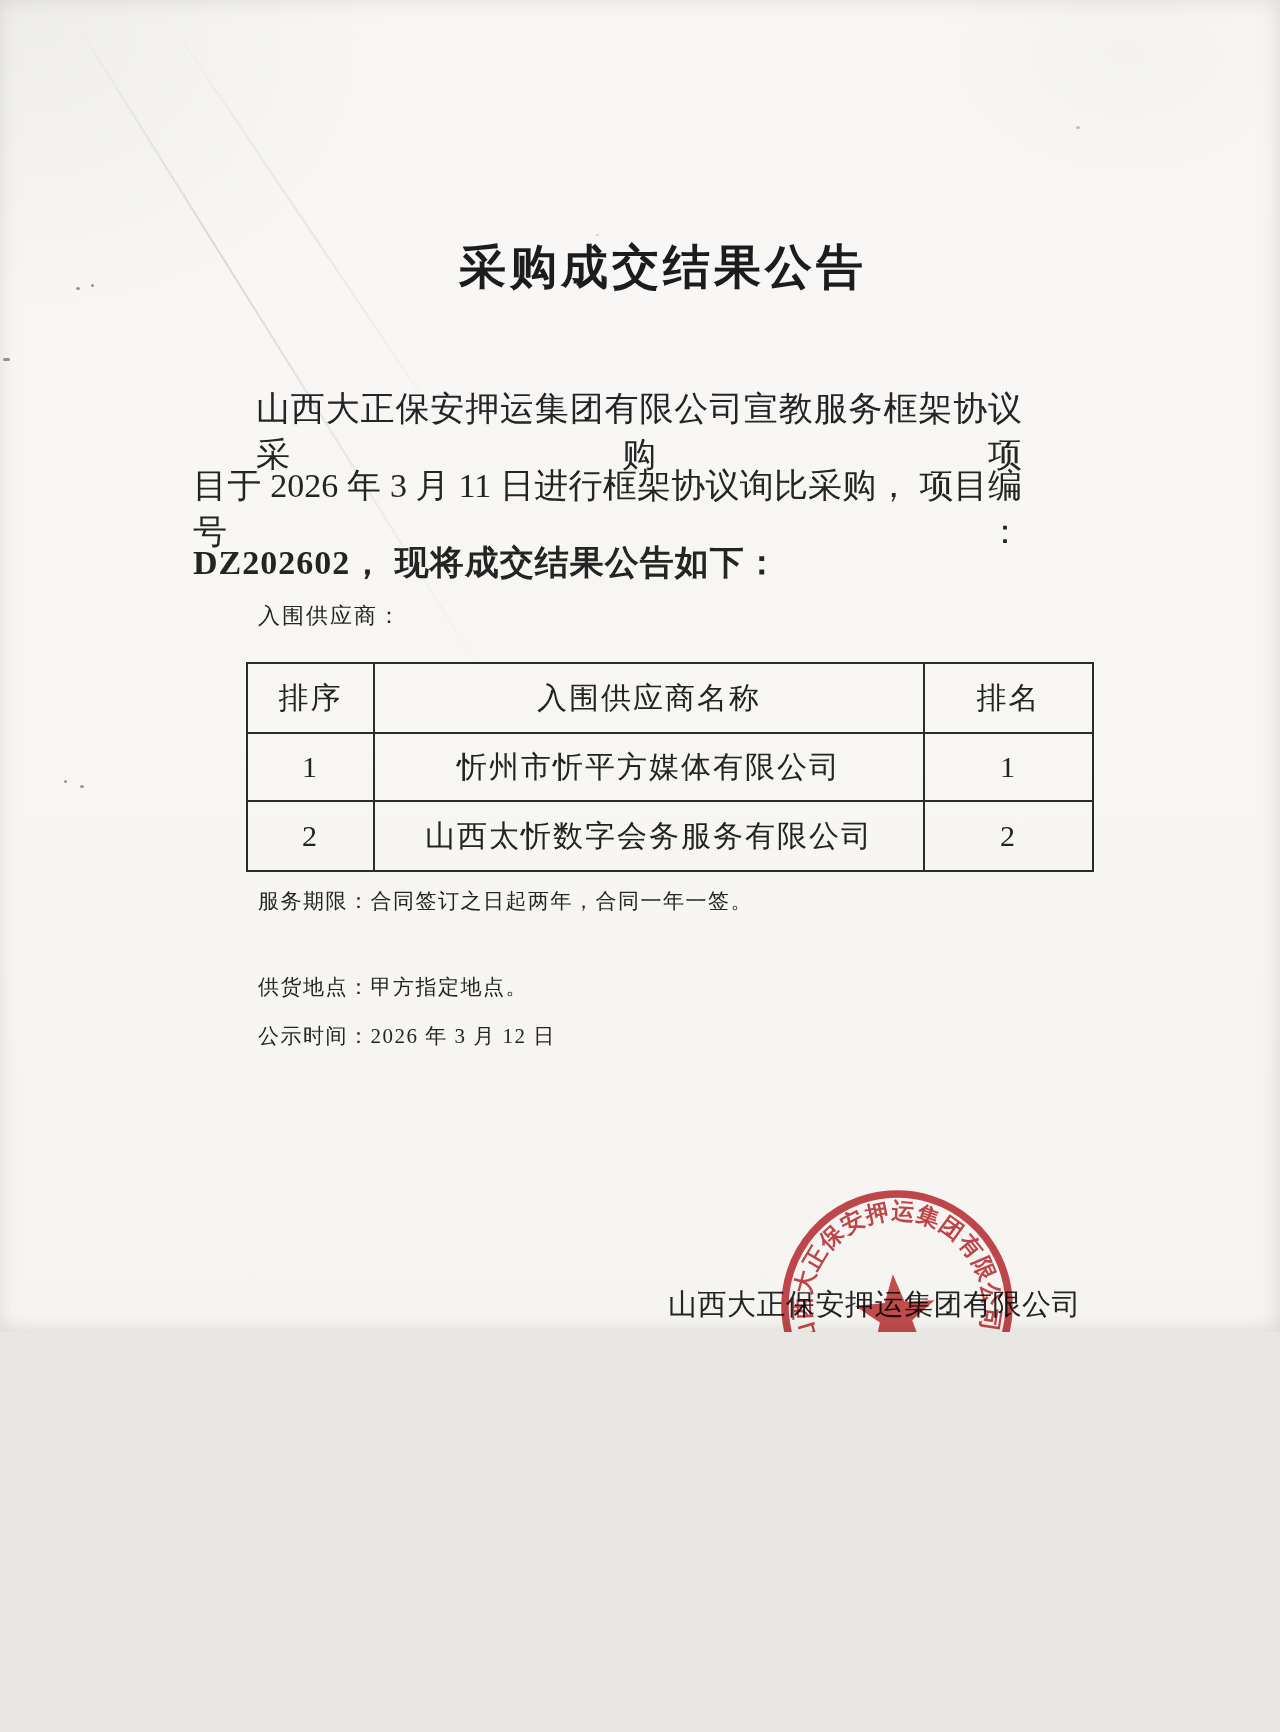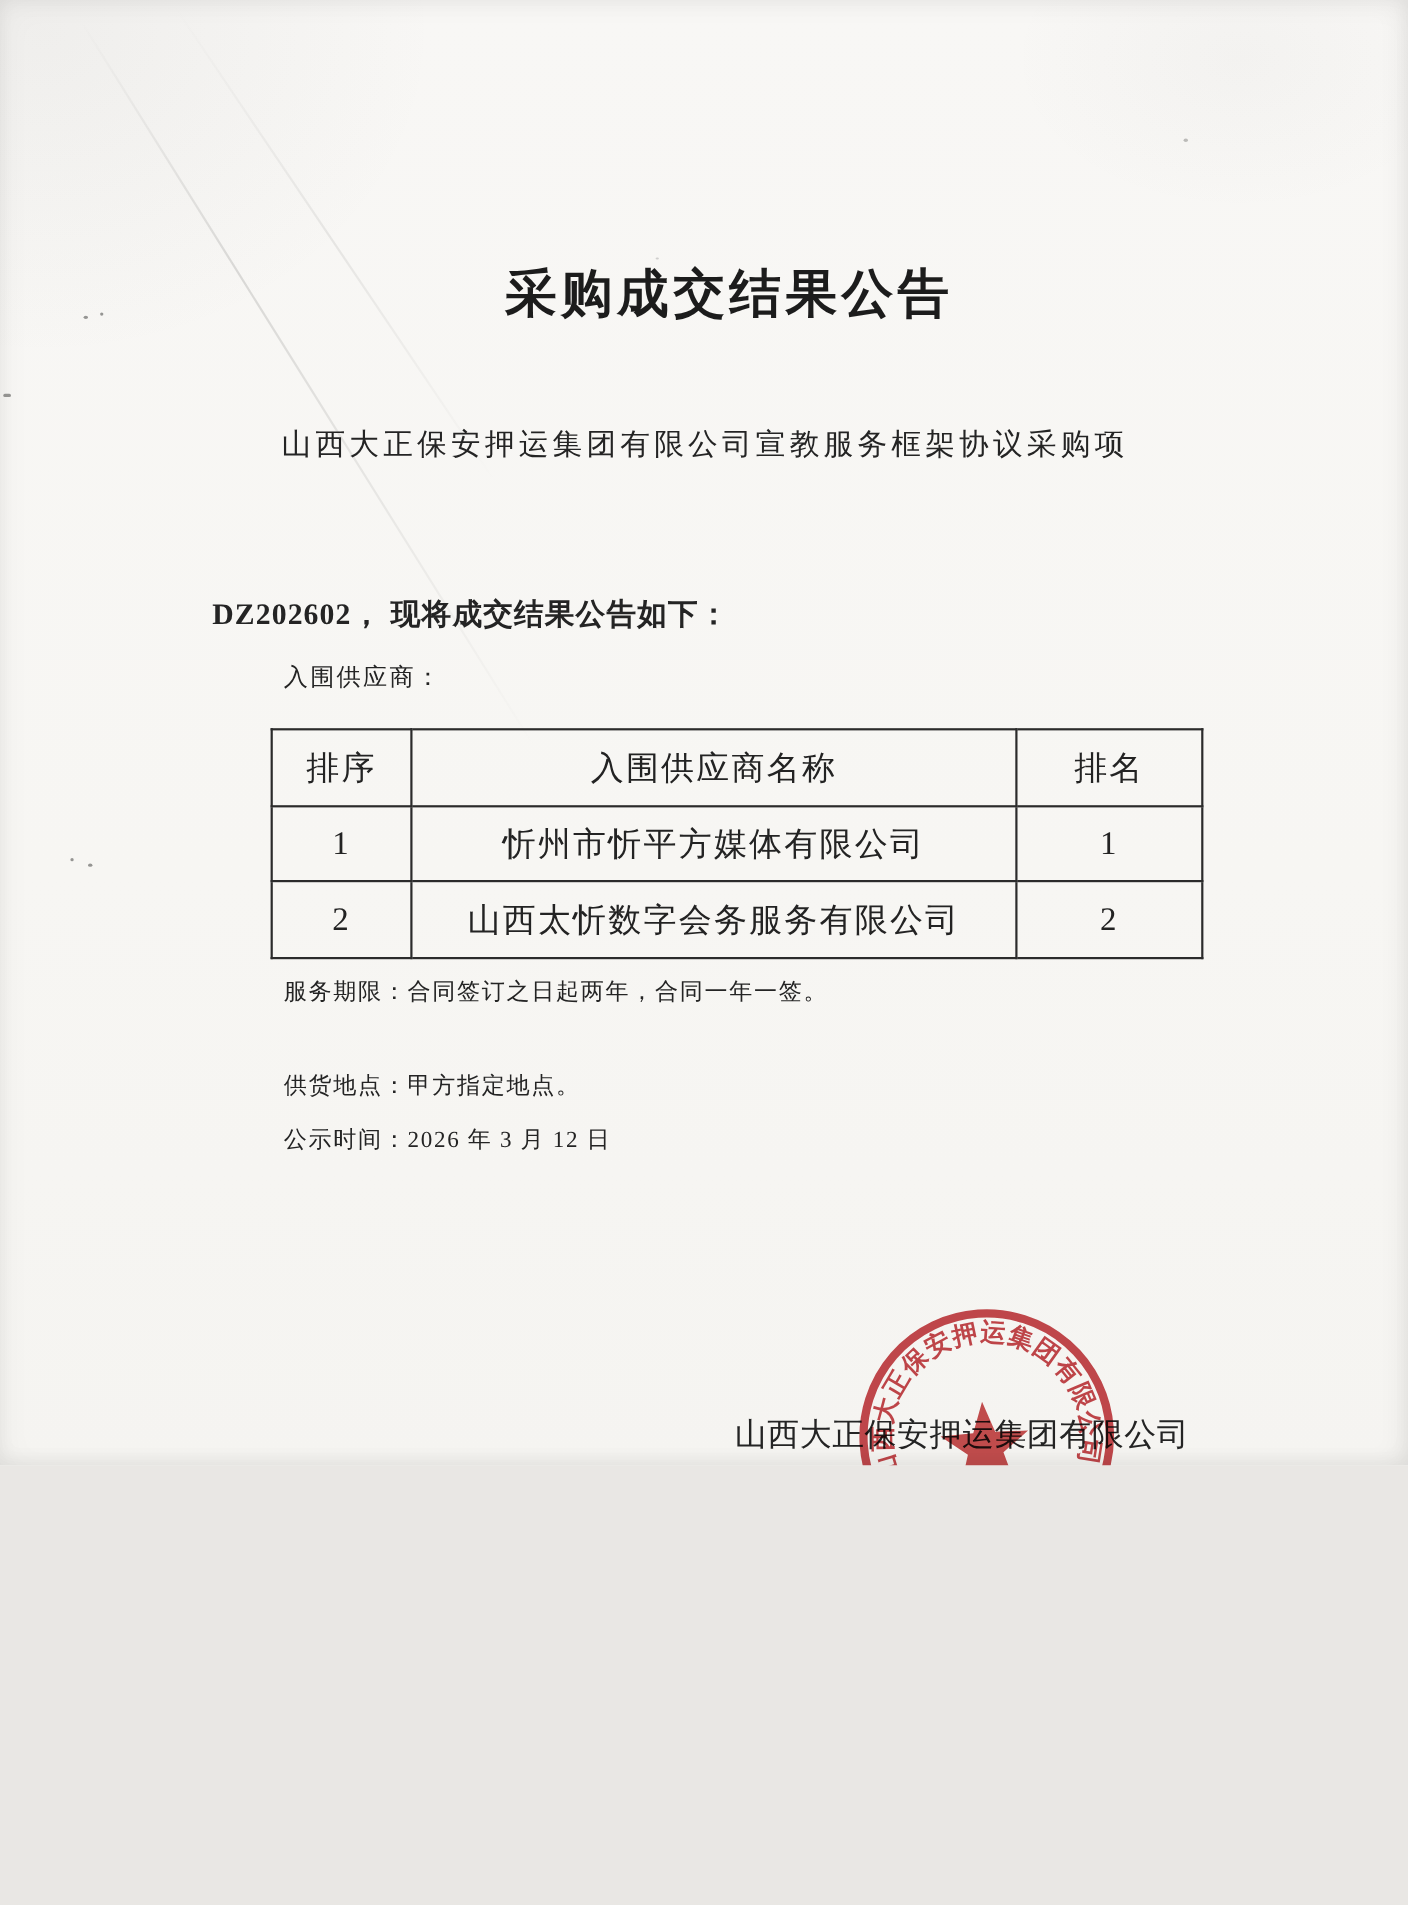--- a/index.html
+++ b/index.html
@@ -31,21 +31,21 @@
   .speck{position:absolute;background:rgba(70,70,68,0.55);border-radius:50%;pointer-events:none;}
   
   .title{
     position:absolute;left:0;top:236px;width:1280px;margin:0;
     text-align:center;transform:translateX(23px);
     font-size:47px;font-weight:700;letter-spacing:4px;color:#1c1c1c;
   }
   
   .pline{
     position:absolute;left:193px;width:829px;margin:0;
-    font-size:27px;color:#242424;white-space:nowrap;
+    font-size:34px;color:#242424;white-space:nowrap;
   }
   .pline.just{white-space:normal;text-align:justify;text-align-last:justify;}
   .pl1{top:386px;padding-left:63px;width:766px;}
   .pl2{top:463px;}
   .pl3{top:540px;letter-spacing:1px;font-weight:bold;}
   .section-label{
     position:absolute;left:258px;top:601px;margin:0;
     font-size:22px;color:#242424;letter-spacing:2px;
   }
   
@@ -91,20 +91,21 @@
   <div class="speck" style="left:91px;top:284px;width:3px;height:3px;"></div>
   <div class="speck" style="left:3px;top:358px;width:7px;height:3px;border-radius:2px;"></div>
   <div class="speck" style="left:64px;top:780px;width:3px;height:3px;"></div>
   <div class="speck" style="left:80px;top:785px;width:4px;height:3px;"></div>
   <div class="speck" style="left:1076px;top:126px;width:4px;height:3px;opacity:0.6;"></div>
   <div class="speck" style="left:596px;top:234px;width:3px;height:2px;opacity:0.4;"></div>
 
   <h1 class="title">采购成交结果公告</h1>
 
   <p class="pline pl1 just">山西大正保安押运集团有限公司宣教服务框架协议采购项</p>
+  <p class="pline pl2 just">目于 2026 年 3 月 11 日进行框架协议询比采购， 项目编号：</p>
   <p class="pline pl3">DZ202602， 现将成交结果公告如下：</p>
 
   <p class="section-label">入围供应商：</p>
 
   <table class="sup-table">
     <colgroup>
       <col class="c-order">
         <col class="c-name">
         <col class="c-rank">
     </colgroup>

